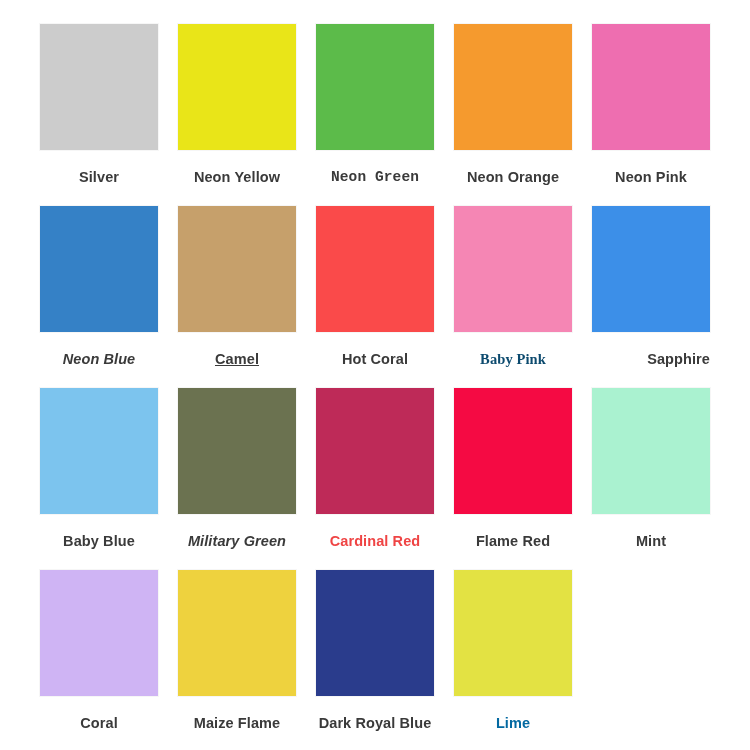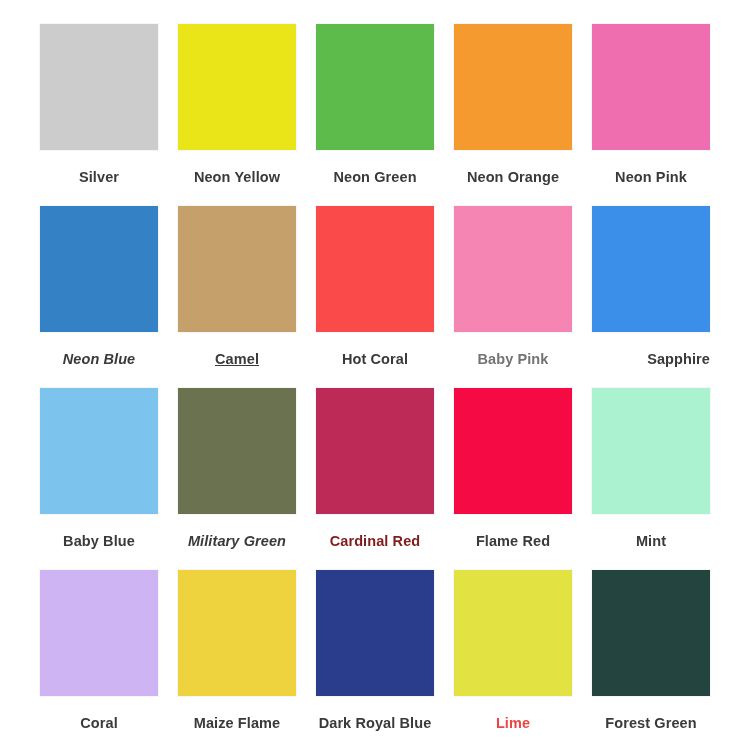--- a/index.html
+++ b/index.html
@@ -63,21 +63,21 @@
     <div class="swatch-cell">
       <div class="swatch-chip" style="background-color: rgb(204, 204, 204);"></div>
       <span class="swatch-label" style="color: rgb(58, 58, 58);">Silver</span>
     </div>
     <div class="swatch-cell">
       <div class="swatch-chip" style="background-color: rgb(233, 229, 24);"></div>
       <span class="swatch-label" style="color: rgb(58, 58, 58);">Neon Yellow</span>
     </div>
     <div class="swatch-cell">
       <div class="swatch-chip" style="background-color: rgb(92, 187, 74);"></div>
-      <span class="swatch-label" style="color: rgb(58, 58, 58);">Neon Green</span>
+      <span class="swatch-label" style="color: rgb(58, 58, 58); font-family: Liberation Mono, monospace;">Neon Green</span>
     </div>
     <div class="swatch-cell">
       <div class="swatch-chip" style="background-color: rgb(245, 154, 46);"></div>
       <span class="swatch-label" style="color: rgb(58, 58, 58);">Neon Orange</span>
     </div>
     <div class="swatch-cell">
       <div class="swatch-chip" style="background-color: rgb(238, 110, 176);"></div>
       <span class="swatch-label" style="color: rgb(58, 58, 58);">Neon Pink</span>
     </div>
     <div class="swatch-cell">
@@ -87,37 +87,37 @@
     <div class="swatch-cell">
       <div class="swatch-chip" style="background-color: rgb(198, 160, 107);"></div>
       <span class="swatch-label" style="color: rgb(58, 58, 58); text-decoration: underline;">Camel</span>
     </div>
     <div class="swatch-cell">
       <div class="swatch-chip" style="background-color: rgb(250, 74, 74);"></div>
       <span class="swatch-label" style="color: rgb(58, 58, 58);">Hot Coral</span>
     </div>
     <div class="swatch-cell">
       <div class="swatch-chip" style="background-color: rgb(245, 134, 180);"></div>
-      <span class="swatch-label" style="color: #737373;">Baby Pink</span>
+      <span class="swatch-label" style="color: #0c4a6e; font-family: Liberation Serif, serif;">Baby Pink</span>
     </div>
     <div class="swatch-cell">
       <div class="swatch-chip" style="background-color: rgb(60, 143, 232);"></div>
       <span class="swatch-label" style="color: rgb(58, 58, 58); text-align: right;">Sapphire</span>
     </div>
     <div class="swatch-cell">
       <div class="swatch-chip" style="background-color: rgb(124, 196, 238);"></div>
       <span class="swatch-label" style="color: rgb(58, 58, 58);">Baby Blue</span>
     </div>
     <div class="swatch-cell">
       <div class="swatch-chip" style="background-color: rgb(107, 114, 80);"></div>
       <span class="swatch-label" style="color: rgb(58, 58, 58); font-style: italic;">Military Green</span>
     </div>
     <div class="swatch-cell">
       <div class="swatch-chip" style="background-color: rgb(190, 42, 88);"></div>
-      <span class="swatch-label" style="color: #7f1d1d;">Cardinal Red</span>
+      <span class="swatch-label" style="color: #ef4444;">Cardinal Red</span>
     </div>
     <div class="swatch-cell">
       <div class="swatch-chip" style="background-color: rgb(245, 10, 67);"></div>
       <span class="swatch-label" style="color: rgb(58, 58, 58);">Flame Red</span>
     </div>
     <div class="swatch-cell">
       <div class="swatch-chip" style="background-color: rgb(170, 242, 208);"></div>
       <span class="swatch-label" style="color: rgb(58, 58, 58); text-align: center;">Mint</span>
     </div>
     <div class="swatch-cell">
@@ -127,19 +127,15 @@
     <div class="swatch-cell">
       <div class="swatch-chip" style="background-color: rgb(238, 210, 62);"></div>
       <span class="swatch-label" style="color: rgb(58, 58, 58);">Maize Flame</span>
     </div>
     <div class="swatch-cell">
       <div class="swatch-chip" style="background-color: rgb(42, 60, 140);"></div>
       <span class="swatch-label" style="color: rgb(58, 58, 58);">Dark Royal Blue</span>
     </div>
     <div class="swatch-cell">
       <div class="swatch-chip" style="background-color: rgb(227, 226, 67);"></div>
-      <span class="swatch-label" style="color: #ef4444;">Lime</span>
-    </div>
-    <div class="swatch-cell">
-      <div class="swatch-chip" style="background-color: rgb(36, 68, 64);"></div>
-      <span class="swatch-label" style="color: rgb(58, 58, 58);">Forest Green</span>
+      <span class="swatch-label" style="color: #0369a1;">Lime</span>
     </div>
   </main>
 
 </body></html>

